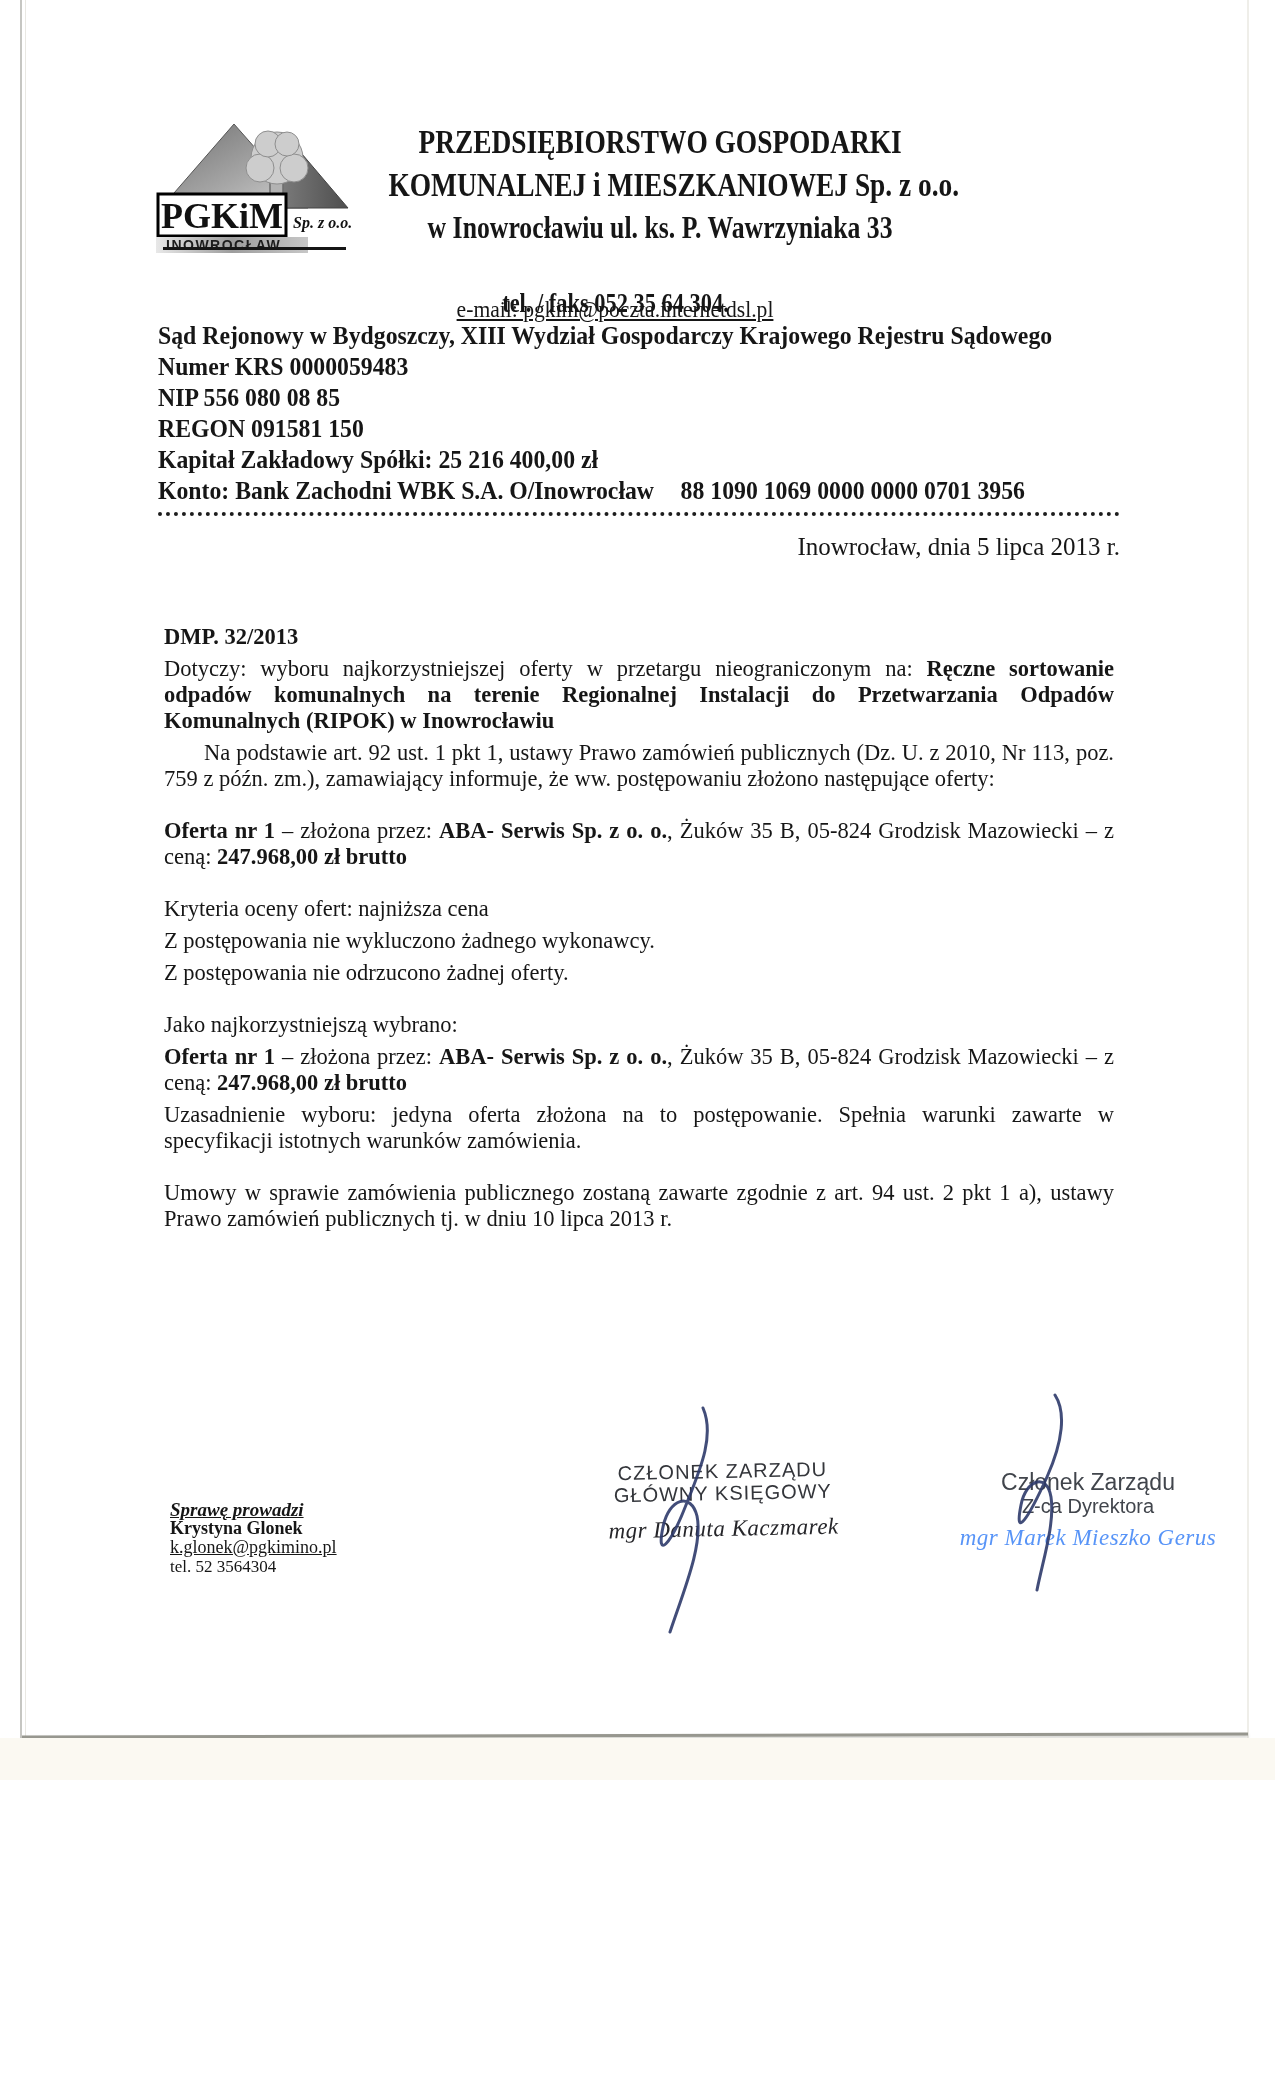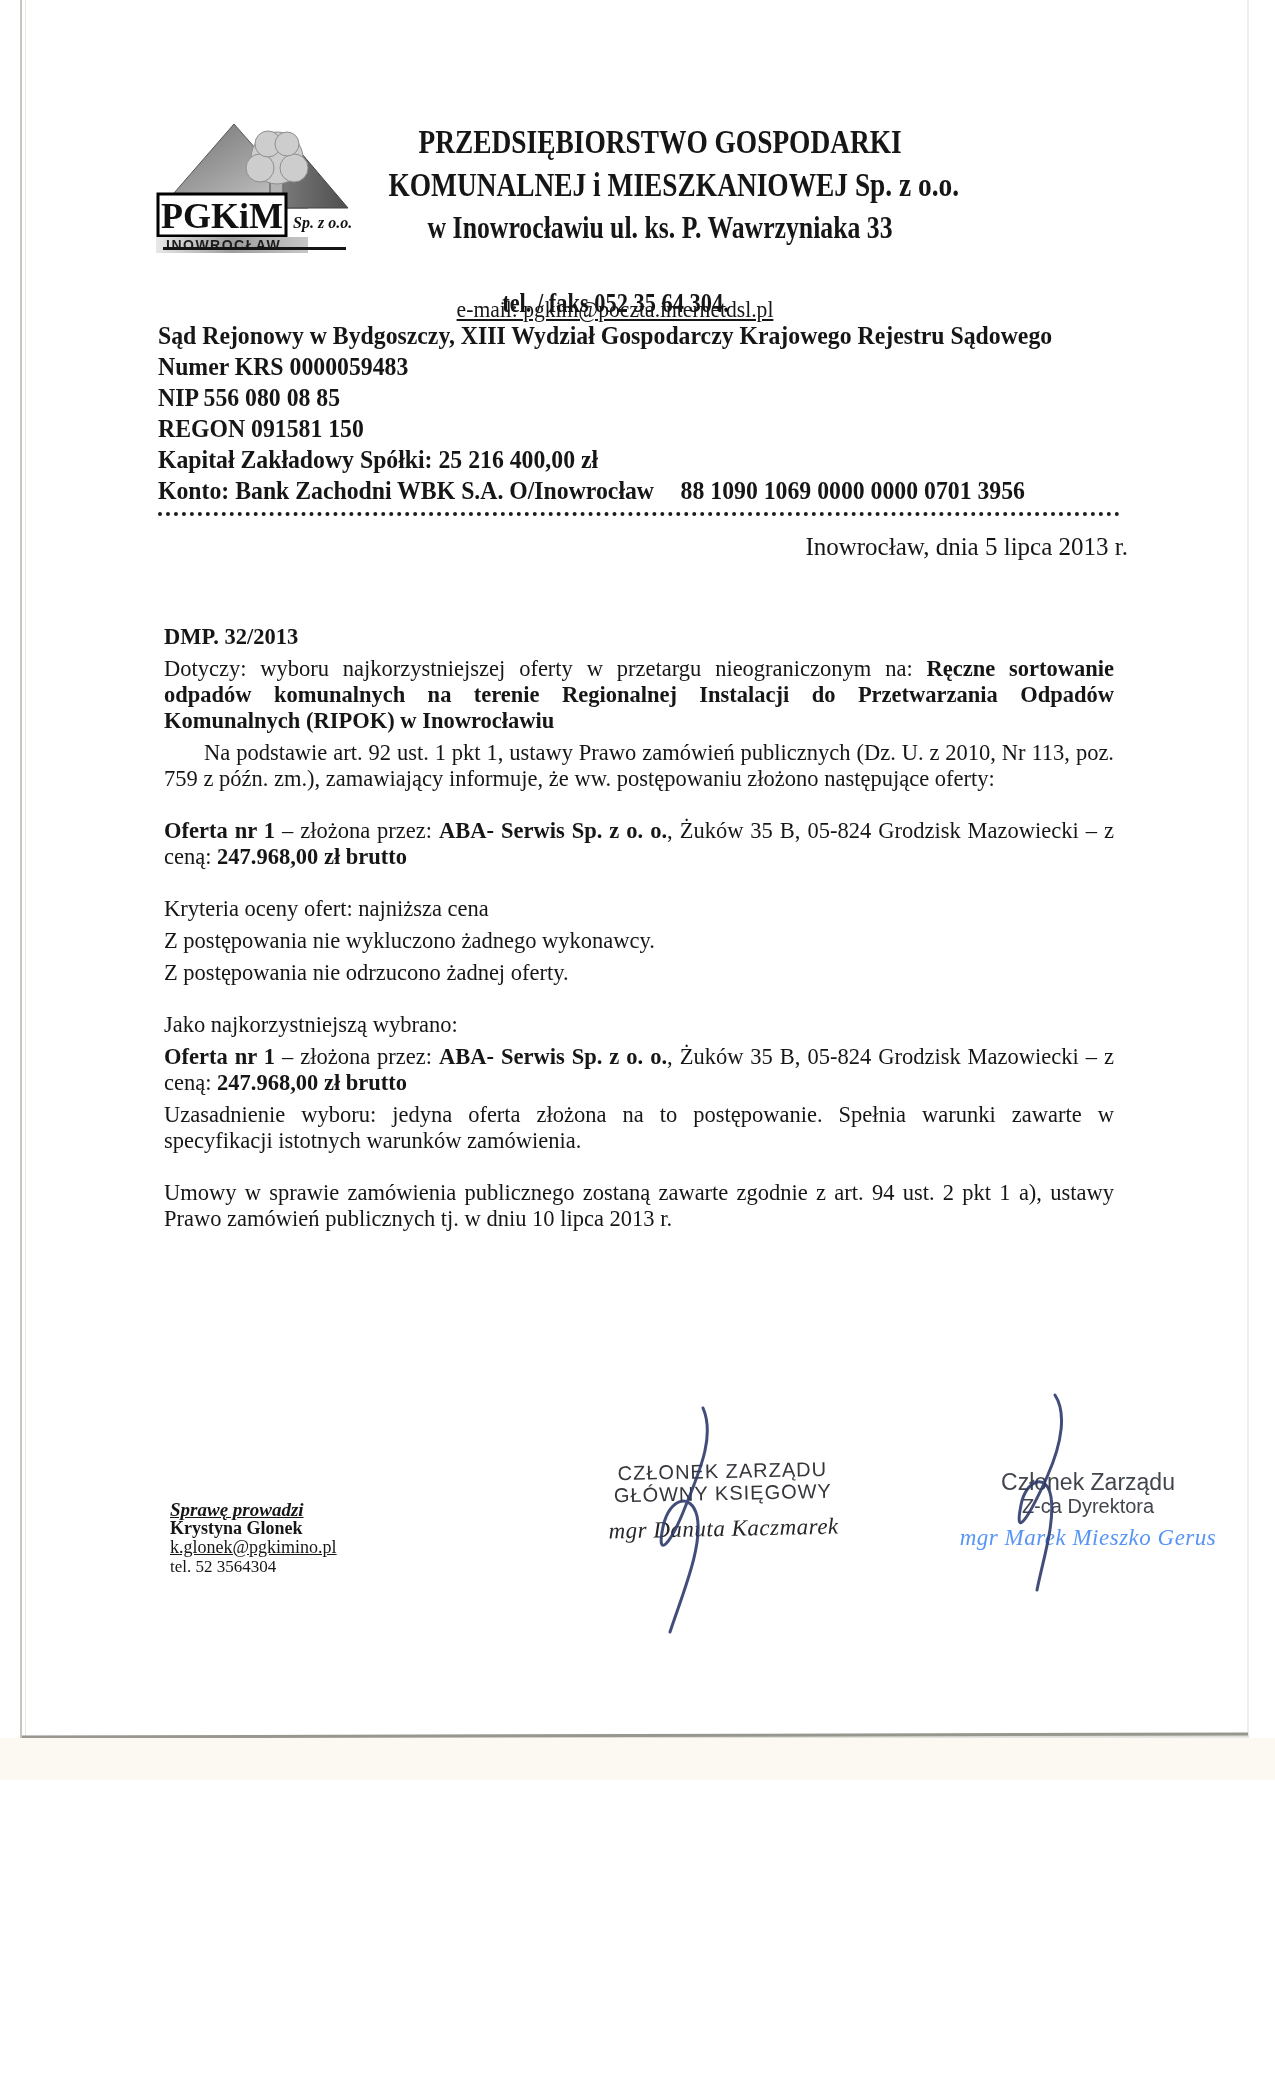--- a/index.html
+++ b/index.html
@@ -28,21 +28,21 @@
   .lh5{left:285px;top:296px;width:660px;font-size:24px;font-weight:normal;}
   .lh5 .cond{text-decoration:underline;transform:scaleX(.9);}
 
   
   .reg{position:absolute;left:158px;top:320px;width:980px;font-weight:bold;font-size:25px;
        line-height:31px;white-space:nowrap;}
   .rcond{display:inline-block;transform:scaleX(.95);transform-origin:0 50%;white-space:nowrap;}
   .konto-num{margin-left:28px;}
 
   .dots{position:absolute;left:158px;top:512px;width:962px;height:0;border-bottom:4px dotted #1d1d1d;}
-  .dateline{position:absolute;left:166px;top:533px;width:962px;text-align:right;font-size:25px;}
+  .dateline{position:absolute;left:158px;top:533px;width:962px;text-align:right;font-size:25px;}
 
   
   .doc-body{position:absolute;left:158px;top:618px;width:962px;font-size:22.5px;line-height:26px;
             text-align:justify;}
   .doc-body p{margin:6px;}
   .gap{margin-top:26px !important;}
   .b{font-weight:bold;}
   .indent{text-indent:40px;}
   .left{text-align:left;}
 

